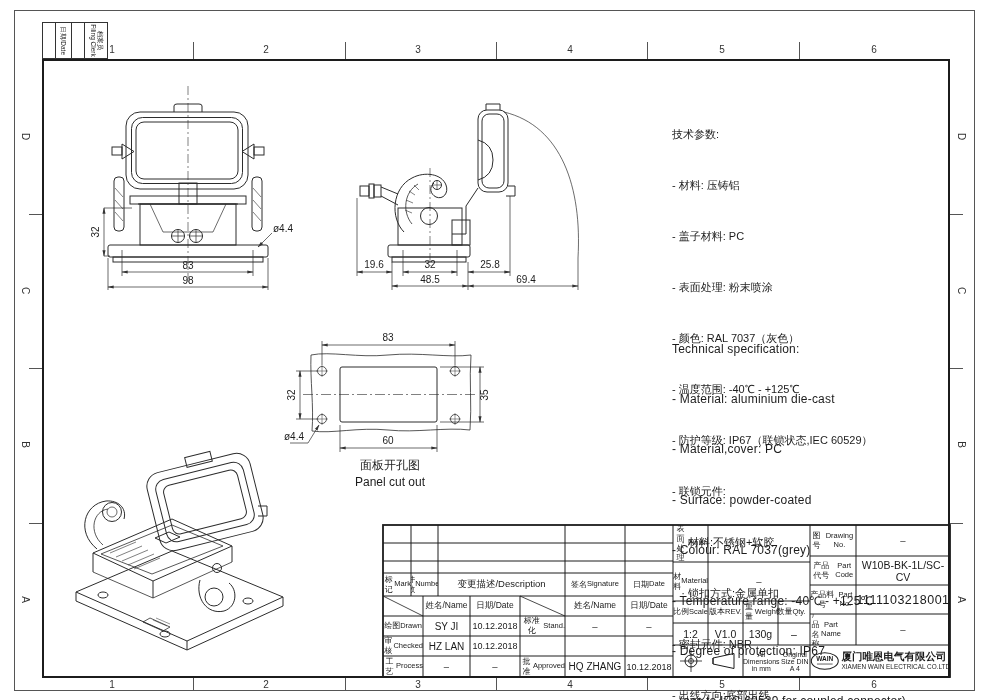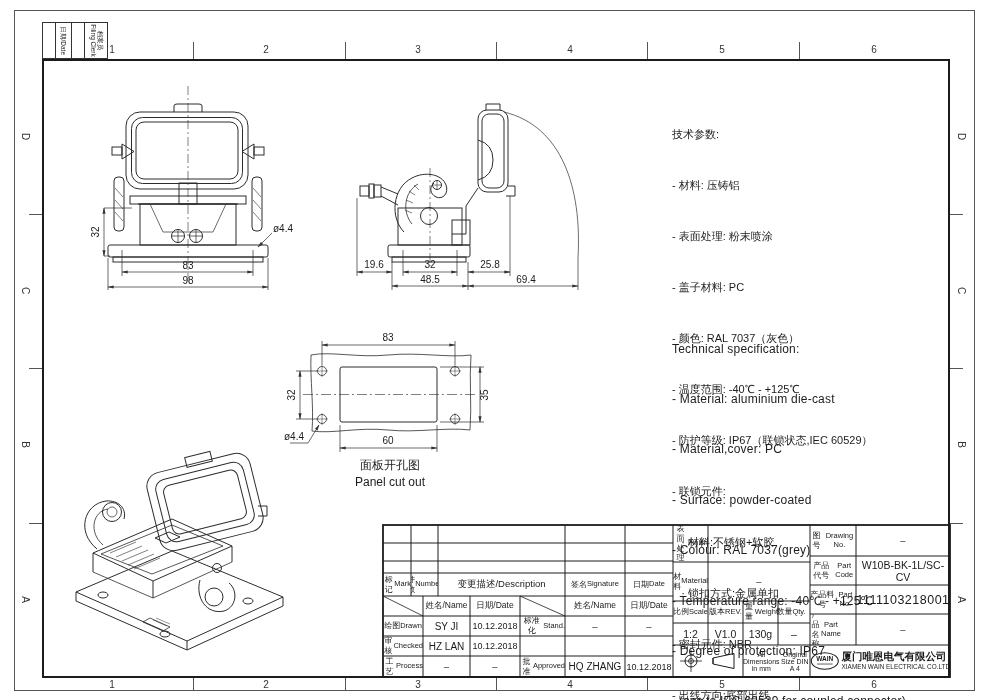--- a/index.html
+++ b/index.html
@@ -280,22 +280,22 @@
       <path d="M383,543 H673 M383,561 H673 M383,573 H673 M383,596 H673 M383,616 H673 M383,636 H673 M383,656 H673"></path>
       <path d="M673,562 H810 M673,601 H810 M673,623 H810 M673,645 H950"></path>
       <path d="M810,556 H950 M810,585 H950 M810,614 H950"></path>
       <path d="M383,596 L423,616 M520,596 L565,616" stroke-width="0.8"></path>
     </g>
   </svg>
 
   <div class="spec spec-cn">
     <div>技术参数:</div>
     <div>- 材料: 压铸铝</div>
+    <div>- 盖子材料: PC</div>
     <div>- 表面处理: 粉末喷涂</div>
-    <div>- 盖子材料: PC</div>
     <div>- 颜色: RAL 7037（灰色）</div>
     <div>- 温度范围: -40℃ - +125℃</div>
     <div>- 防护等级: IP67（联锁状态,IEC 60529）</div>
     <div>- 联锁元件:</div>
     <div>   · 材料:不锈钢+软胶</div>
     <div>   · 锁扣方式:金属单扣</div>
     <div>- 密封元件: NBR</div>
     <div>- 出线方向:底部出线</div>
   </div>
 

